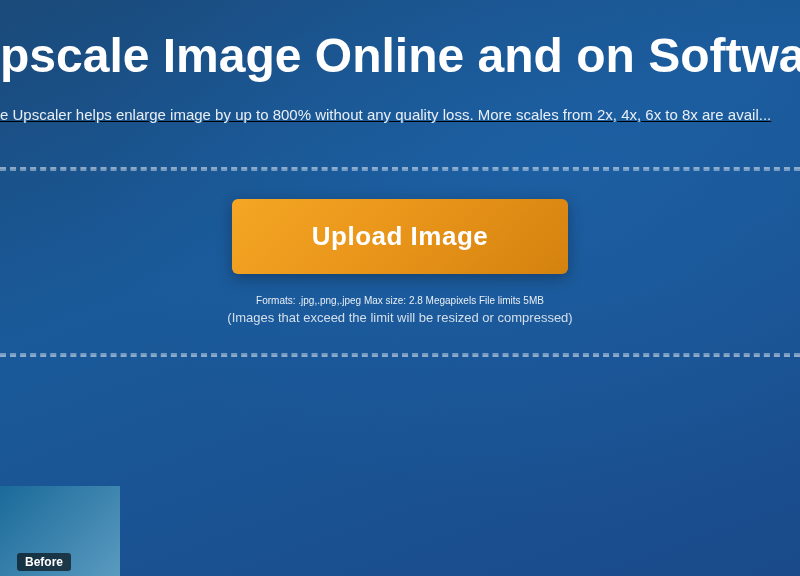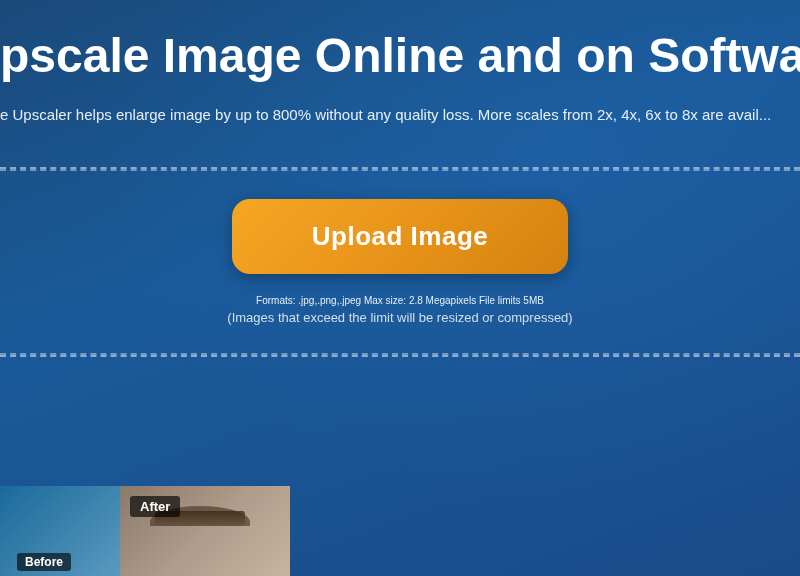--- a/index.html
+++ b/index.html
@@ -44,20 +44,21 @@
       color: #ffffff;
       line-height: 1.1;
       padding: 0 0 0 0;
       white-space: nowrap;
     }
 
     .description-section {
       padding: 0 0 20px 0;
       position: relative;
       z-index: 1;
+      text-decoration: underline;
     }
 
     .description-line {
       font-size: 15px;
       color: rgba(255, 255, 255, 0.9);
       line-height: 1.6;
       white-space: nowrap;
     }
 
     .upload-area {
@@ -73,21 +74,21 @@
       align-items: center;
     }
 
     .upload-button {
       background: linear-gradient(135deg, #f5a623 0%, #e8941a 50%, #d4820f 100%);
       color: #ffffff;
       border: none;
       padding: 22px 80px;
       font-size: 26px;
       font-weight: 700;
-      border-radius: 18px;
+      border-radius: 6px;
       cursor: pointer;
       letter-spacing: 0.5px;
       box-shadow: 0 4px 15px rgba(0,0,0,0.3);
     }
 
     .formats-info {
       margin-top: 18px;
       text-align: center;
     }
 
@@ -216,18 +217,15 @@
       <p class="formats-note">(Images that exceed the limit will be resized or compressed)</p>
     </div>
 
     <div class="dashed-border-bottom"></div>
   </div>
 
   <div class="preview-section">
     <div class="before-image">
       <span class="before-label">Before</span>
     </div>
-    <div class="after-image">
-      <span class="after-label">After</span>
-    </div>
   </div>
 
 </div>
 
 </body></html>

